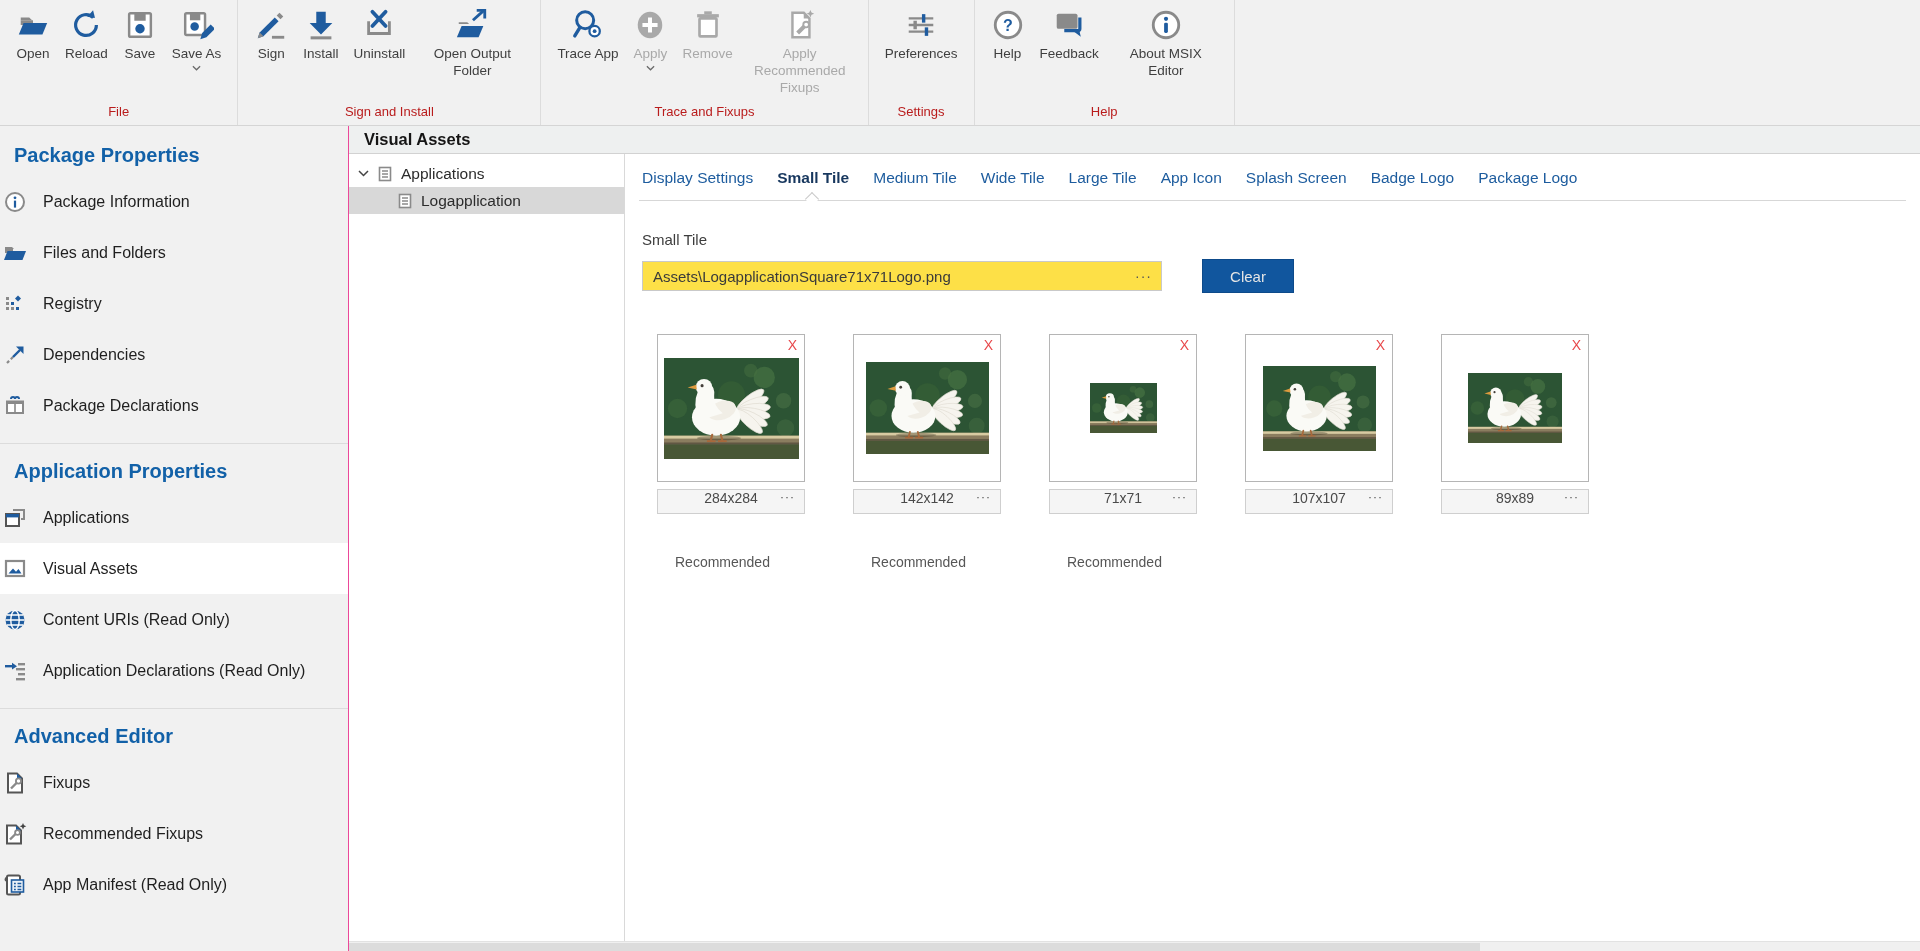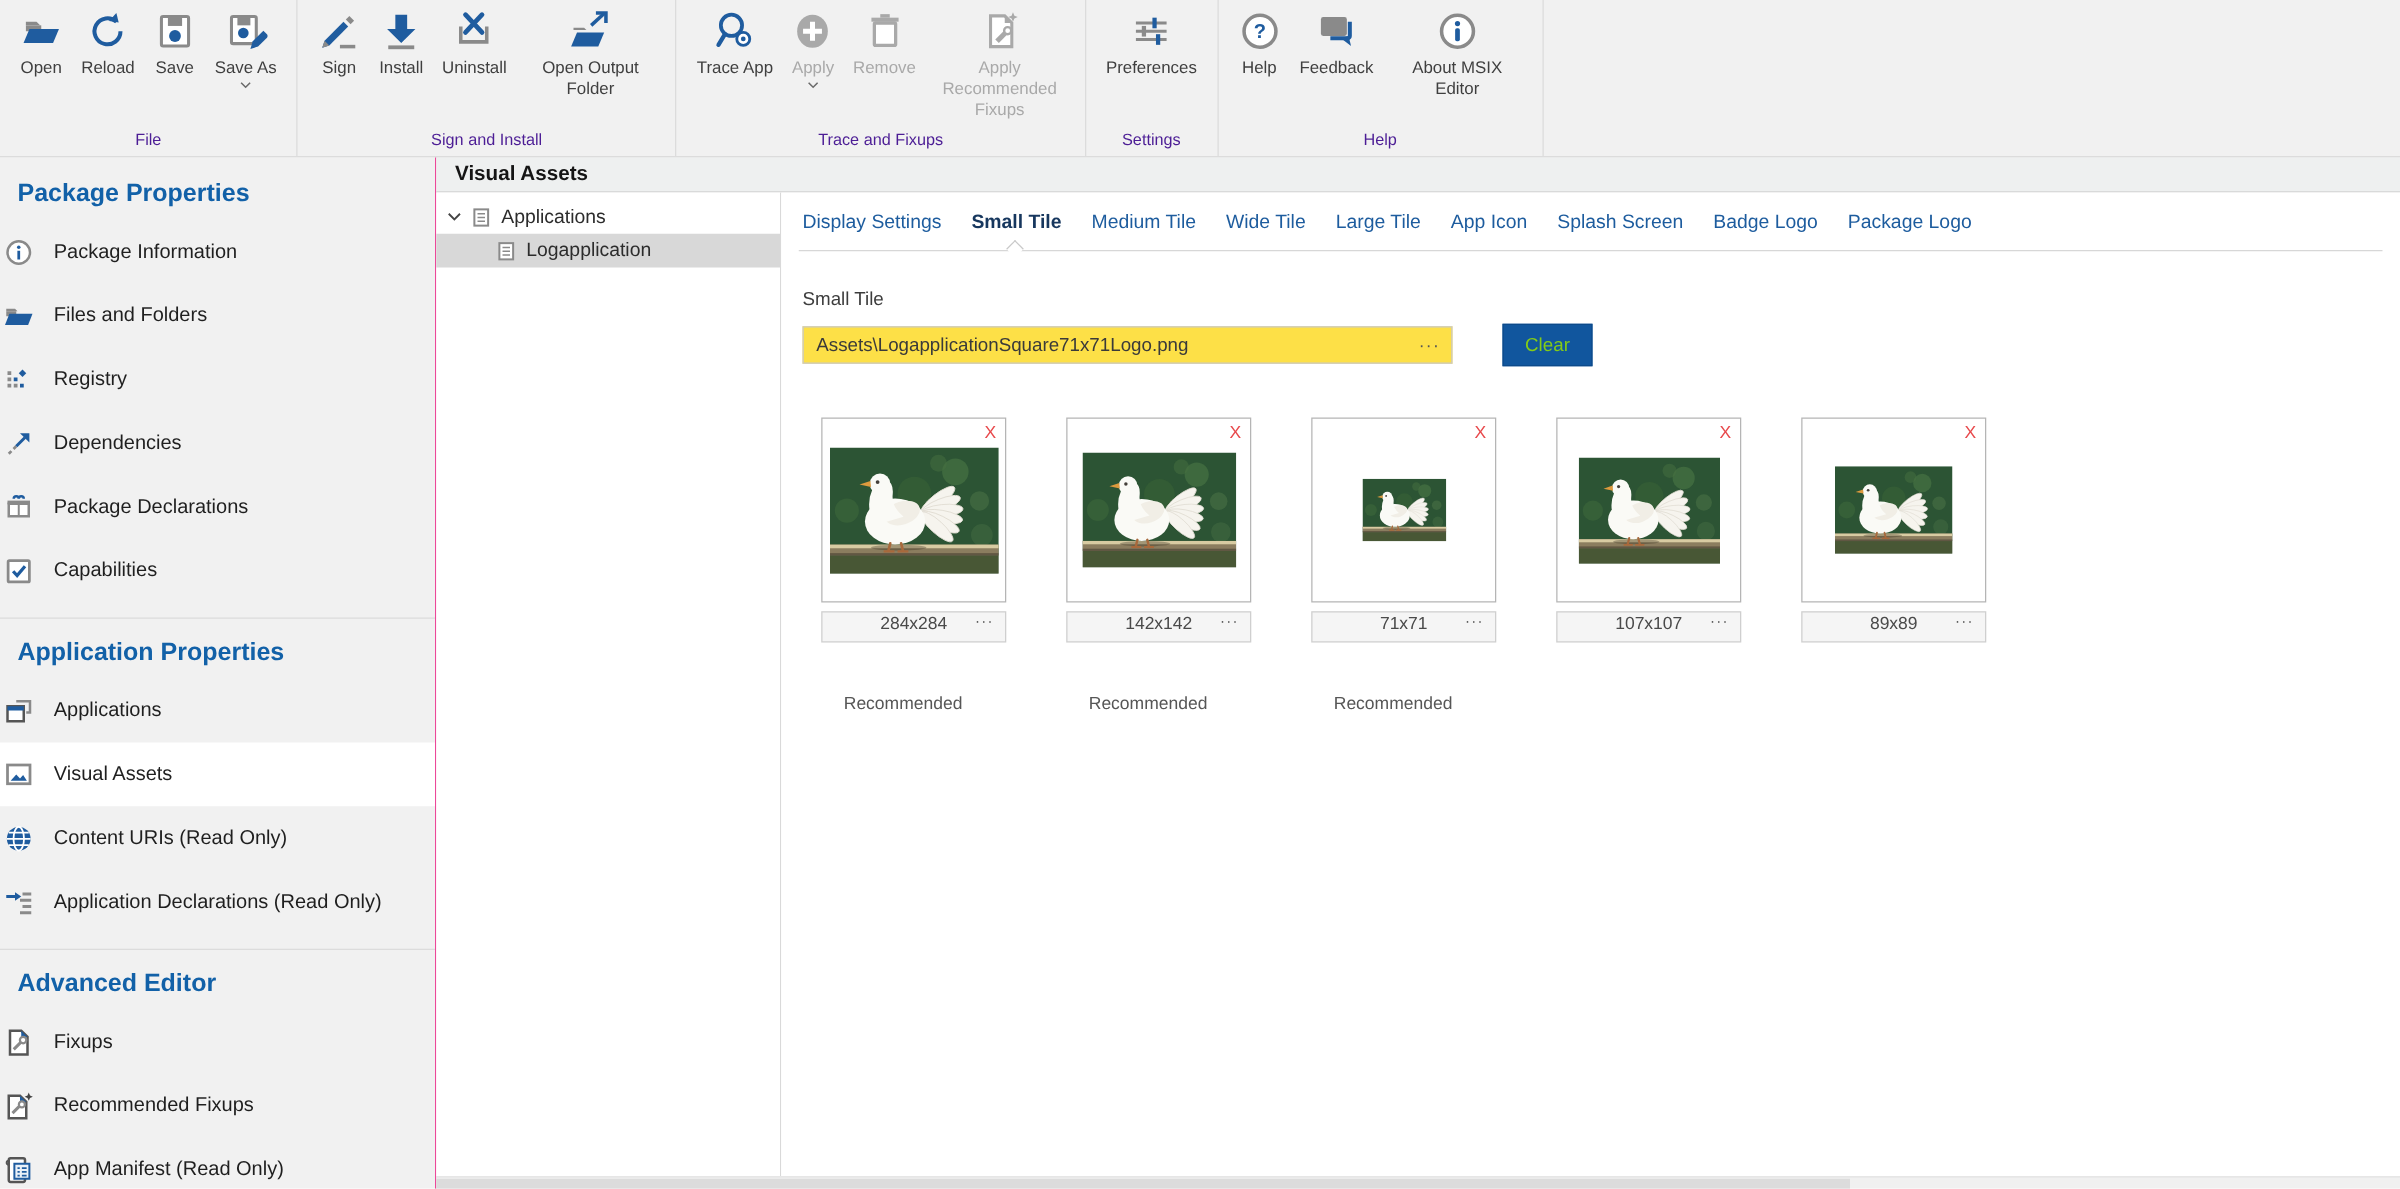--- a/index.html
+++ b/index.html
@@ -14,21 +14,21 @@
   
   .ribbon { height:126px; background:#f1f1f1; border-bottom:1px solid #d5d5d5; display:flex; align-items:stretch; flex:0 0 auto; }
   .ribbon-group { display:flex; flex-direction:column; border-right:1px solid #dcdcdc; padding:7px 10px 1px; }
   .ribbon-buttons { display:flex; gap:3px; align-items:flex-start; }
   .ribbon-btn { display:flex; flex-direction:column; align-items:center; padding:1px 6px; cursor:default; }
   .ribbon-btn .ricon { width:34px; height:34px; margin-bottom:4px; display:block; }
   .ribbon-btn .ricon svg { width:34px; height:34px; display:block; }
   .ribbon-btn .rlabel { font-size:13.5px; color:#3f3f3f; text-align:center; line-height:1.25; max-width:104px; }
   .ribbon-btn.disabled .rlabel { color:#a9a9a9; }
   .ribbon-btn .chev { margin-top:2px; line-height:0; }
-  .ribbon-group-label { text-align:center; font-size:13px; color:#4c1d95; padding:5px 0 5px; margin-top:auto; }
+  .ribbon-group-label { text-align:center; font-size:13px; color:#b91c1c; padding:5px 0 5px; margin-top:auto; }
 
   
   .body-row { flex:1; display:flex; min-height:0; }
 
   
   .sidebar { width:349px; flex:0 0 349px; background:#f1f1f1; border-right:1px solid #ec4899; padding-top:2px; overflow:hidden; }
   .side-heading { font-size:20px; font-weight:bold; color:#1261a8; margin:16px 0 9px 14px; }
   .side-item { height:51px; display:flex; align-items:center; padding-left:3px; gap:16px; font-size:16px; color:#1f1f1f; cursor:default; }
   .side-item.selected { background:#fff; }
   .side-item .sicon { width:24px; height:24px; flex:0 0 24px; line-height:0; }
@@ -52,21 +52,21 @@
   .tab { font-size:15.5px; color:#1d5c9e; white-space:nowrap; cursor:default; }
   .tab.selected { font-weight:bold; color:#17375e; }
   .tab-underline { position:relative; height:1px; background:#d7d7d7; margin:0 14px 0 14px; }
   .caret { position:absolute; top:-6px; width:10px; height:10px; background:#fff; border-left:1px solid #c9c9c9; border-top:1px solid #c9c9c9; transform:rotate(45deg); left:160px; }
 
   .content { padding:30px 0 0 17px; }
   .field-label { font-size:15px; color:#3d3d3d; }
   .input-row { display:flex; margin-top:13px; align-items:flex-start; }
   .path-input { width:520px; height:30px; border:1px solid #c9c9c9; background:#fde047; display:flex; align-items:center; padding:0 9px 0 10px; font-size:15px; color:#3a3a3a;justify-content:center; }
   .path-input .dots { margin-left:auto; color:#555; font-size:14px; letter-spacing:1px; cursor:default; }
-  .clear-btn { margin-left:40px; margin-top:-2px; width:72px; height:34px; background:#11569e; border:1px solid #0d4a8a; color:#84cc16; font-size:15px; font-family:inherit; cursor:default; }
+  .clear-btn { margin-left:40px; margin-top:-2px; width:92px; height:34px; background:#11569e; border:1px solid #0d4a8a; color:#e5e5e5; font-size:15px; font-family:inherit; cursor:default; }
 
   .tiles { display:flex; gap:48px; margin-top:41px; margin-left:15px; }
   .tile { width:148px; display:flex; flex-direction:column; }
   .tile-box { position:relative; width:148px; height:148px; border:1px solid #b5b5b5; background:#fff; display:flex; align-items:center; justify-content:center; }
   .tile-x { position:absolute; top:3px; right:7px; color:#e8494c; font-size:14px; line-height:1; cursor:default; }
   .tile-img { line-height:0; }
   .tile-size { margin-top:7px; height:25px; border:1px solid #cfcfcf; background:#f5f5f5; display:flex; align-items:flex-start; justify-content:center; position:relative; font-size:14px; color:#4a4a4a; cursor:default; }
   .tile-size .dots { position:absolute; right:9px; font-size:12px; letter-spacing:1px; color:#4a4a4a; }
   .tile-rec { margin-top:40px; padding-left:18px; font-size:14px; color:#565656; }
 
@@ -318,27 +318,20 @@
           <span>Dependencies</span>
         </div>
         <div class="side-item">
           <span class="sicon"><svg viewBox="0 0 24 24">
               <rect x="4" y="9" width="16" height="10" fill="#fff" stroke="#8a8a8a" stroke-width="2"></rect>
               <rect x="3" y="6.5" width="18" height="3" fill="#8a8a8a"></rect>
               <path d="M12 9.5V19" stroke="#8a8a8a" stroke-width="1.6"></path>
               <path d="M8 5c0-2.6 4-2.6 4 0 0-2.6 4-2.6 4 0" stroke="#1f5c9f" stroke-width="2" fill="none"></path>
             </svg></span>
           <span>Package Declarations</span>
-        </div>
-        <div class="side-item">
-          <span class="sicon"><svg viewBox="0 0 24 24">
-              <rect x="3.5" y="3.5" width="17" height="17" rx="1" fill="#fff" stroke="#8a8a8a" stroke-width="2.2"></rect>
-              <path d="M7.5 12l3.2 3.5L17 8" stroke="#1f5c9f" stroke-width="2.6" fill="none"></path>
-            </svg></span>
-          <span>Capabilities</span>
         </div>
         <div class="side-divider"></div>
         <div class="side-heading">Application Properties</div>
         <div class="side-item">
           <span class="sicon"><svg viewBox="0 0 24 24">
               <path d="M10 4h11v9h-3" fill="none" stroke="#8a8a8a" stroke-width="2"></path>
               <rect x="3" y="8" width="13" height="12" fill="#fff" stroke="#555" stroke-width="2"></rect>
               <rect x="3" y="8" width="13" height="3.4" fill="#1f5c9f"></rect>
             </svg></span>
           <span>Applications</span>

